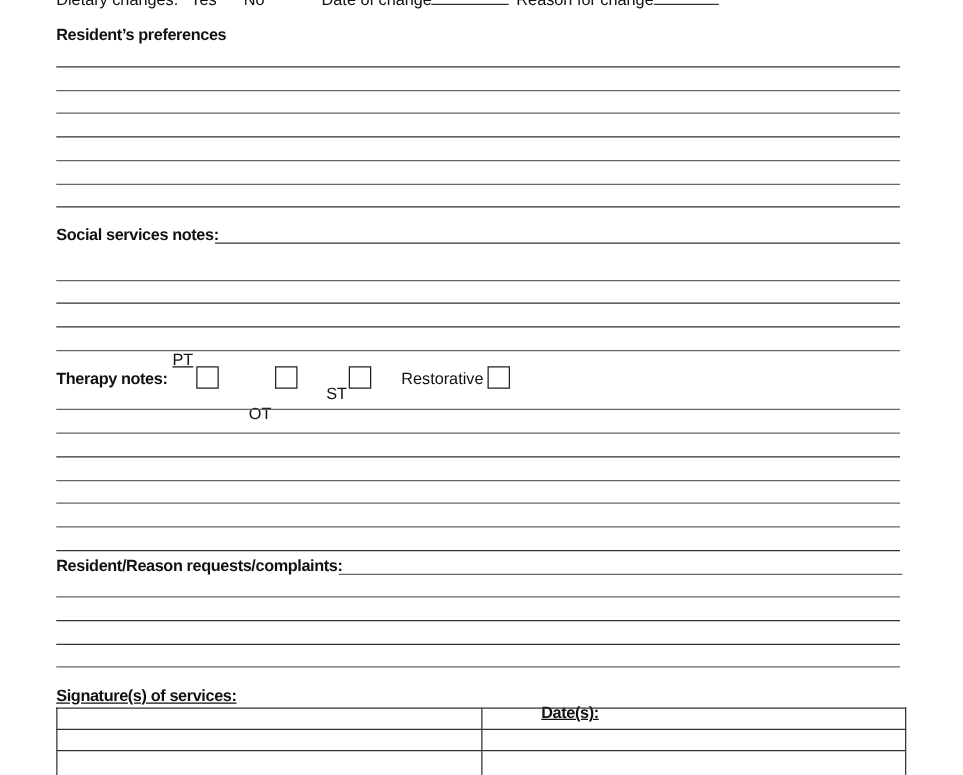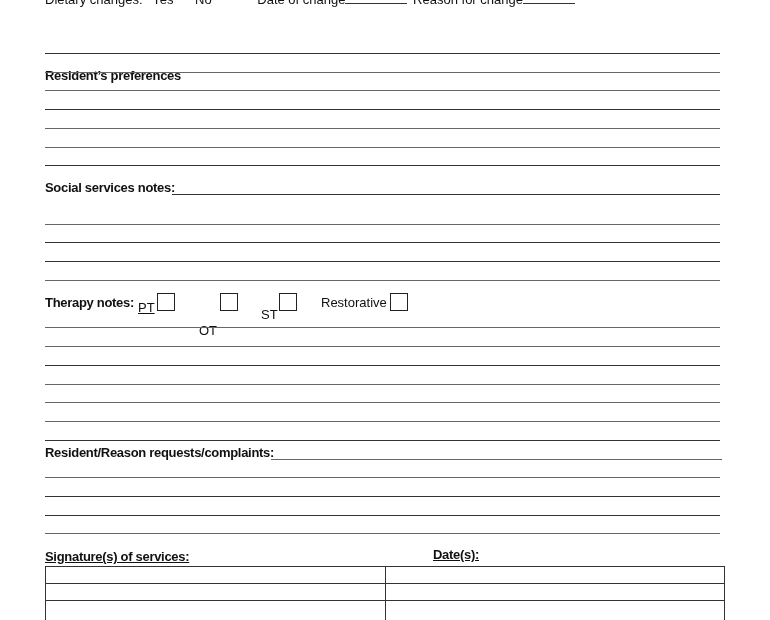--- a/index.html
+++ b/index.html
@@ -24,38 +24,38 @@
 <body>
 
 <div class="abs txt" style="left:45px; top:-9px;">
   <span>Dietary changes:</span>
   <span style="margin-left:6px;">Yes</span>
   <span style="margin-left:18px;">No</span>
   <span style="margin-left:42px;">Date of change</span><span class="uline" style="width:62px;"></span>
   <span style="margin-left:2px;">Reason for change</span><span class="uline" style="width:52px;"></span>
 </div>
 
-<div class="abs txt bold" style="left:45px; top:20px;margin-top:48px;">Resident’s preferences</div>
+<div class="abs txt bold" style="left:45px; top:20px;">Resident’s preferences</div>
 <div class="line" style="top:53px;"></div>
 <div class="line gray" style="top:72px;"></div>
 <div class="line gray" style="top:90px;"></div>
 <div class="line" style="top:109px;"></div>
 <div class="line gray" style="top:128px;"></div>
 <div class="line gray" style="top:147px;"></div>
 <div class="line" style="top:165px;"></div>
 
 <div class="abs txt bold" style="left:45px; top:180px;text-align:right;">Social services notes:</div>
 <div class="line" style="top:194px; left:172px; width:548px;"></div>
 <div class="line gray" style="top:224px;"></div>
 <div class="line" style="top:242px;"></div>
 <div class="line" style="top:261px;"></div>
 <div class="line gray" style="top:280px;"></div>
 
 <div class="abs txt bold" style="left:45px; top:295px;">Therapy notes:</div>
-<div class="abs txt" style="left:138px; top:300px;text-decoration:underline;">PT</div>
+<div class="abs txt" style="left:138px; top:280px;text-decoration:underline;">PT</div>
 <div class="cb" style="left:157px;"></div>
 <div class="abs txt" style="left:199px; top:295px;margin-top:28px;">OT</div>
 <div class="cb" style="left:220px;"></div>
 <div class="abs txt" style="left:261px; top:295px;margin-top:12px;">ST</div>
 <div class="cb" style="left:279px;"></div>
 <div class="abs txt" style="left:321px; top:295px;">Restorative</div>
 <div class="cb" style="left:390px;"></div>
 
 <div class="line gray" style="top:327px;"></div>
 <div class="line gray" style="top:346px;"></div>
@@ -66,21 +66,21 @@
 <div class="line" style="top:440px;"></div>
 
 <div class="abs txt bold" style="left:45px; top:445px;">Resident/Reason requests/complaints:</div>
 <div class="line gray" style="top:459px; left:271px; width:451px;"></div>
 <div class="line gray" style="top:477px;"></div>
 <div class="line" style="top:496px;"></div>
 <div class="line" style="top:515px;"></div>
 <div class="line gray" style="top:533px;"></div>
 
 <div class="abs txt bold u" style="left:45px; top:549px;">Signature(s) of services:</div>
-<div class="abs txt bold u" style="left:385px; top:547px;padding-left:48px;">Date(s):</div>
+<div class="abs txt bold u" style="left:385px; top:562px;padding-left:48px;">Date(s):</div>
 
 <table class="sig">
   <tbody>
       <tr>
     <td class="c1"></td>
     <td class="c2"></td>
   </tr>
   <tr>
     <td class="c1"></td>
     <td class="c2"></td>

